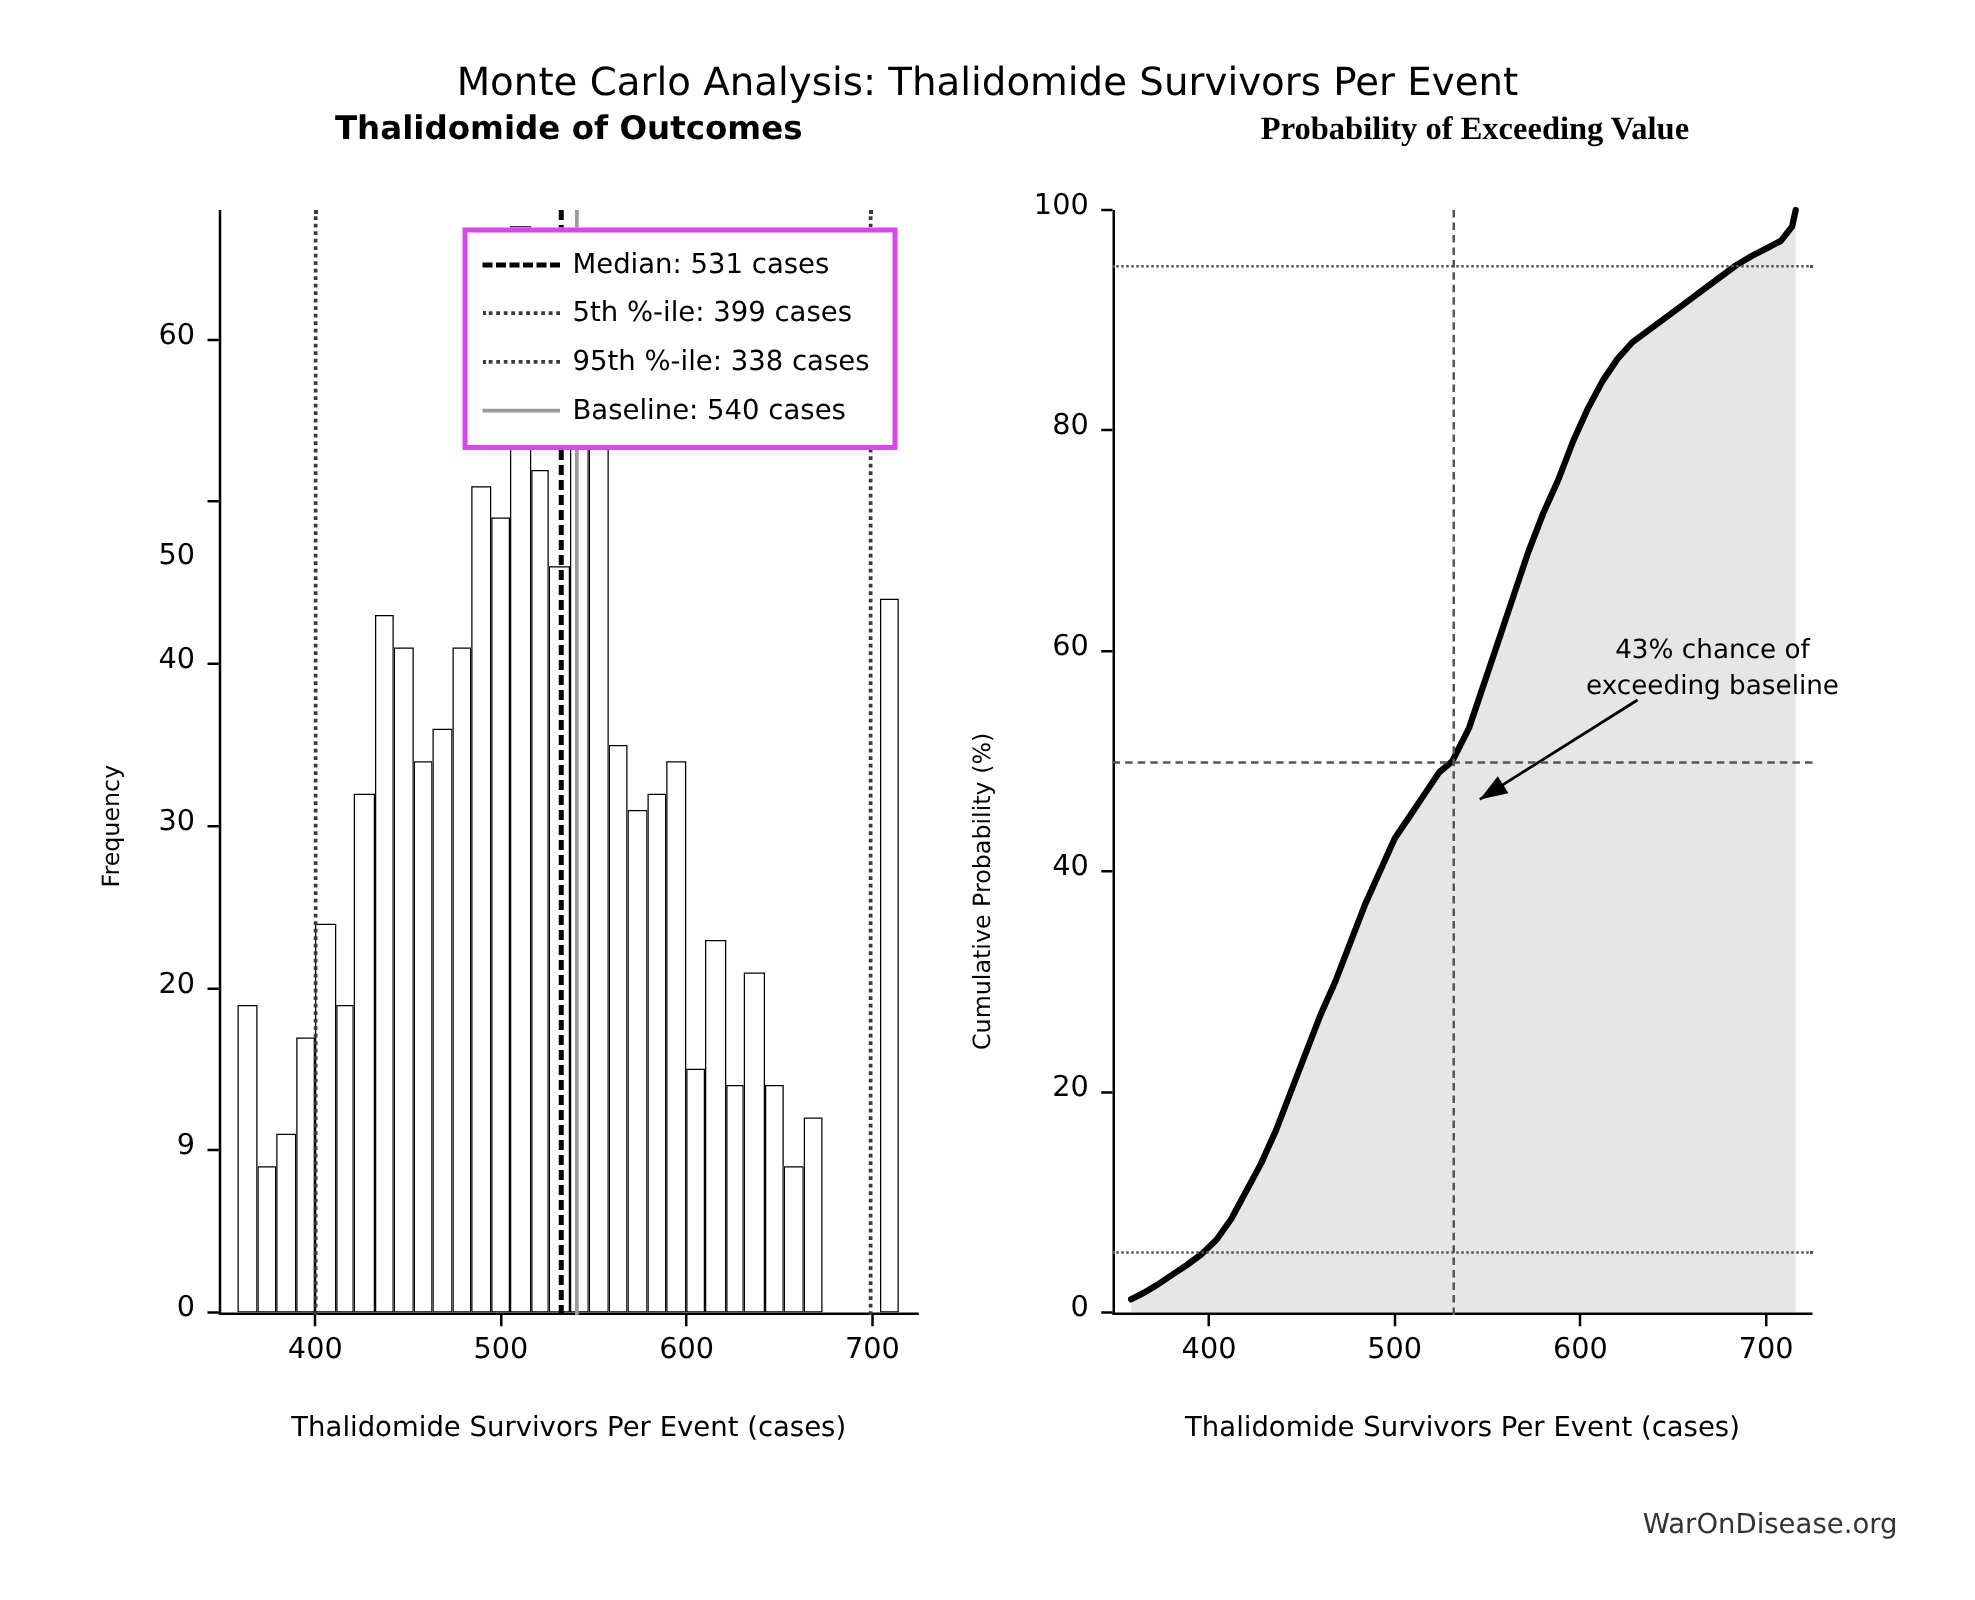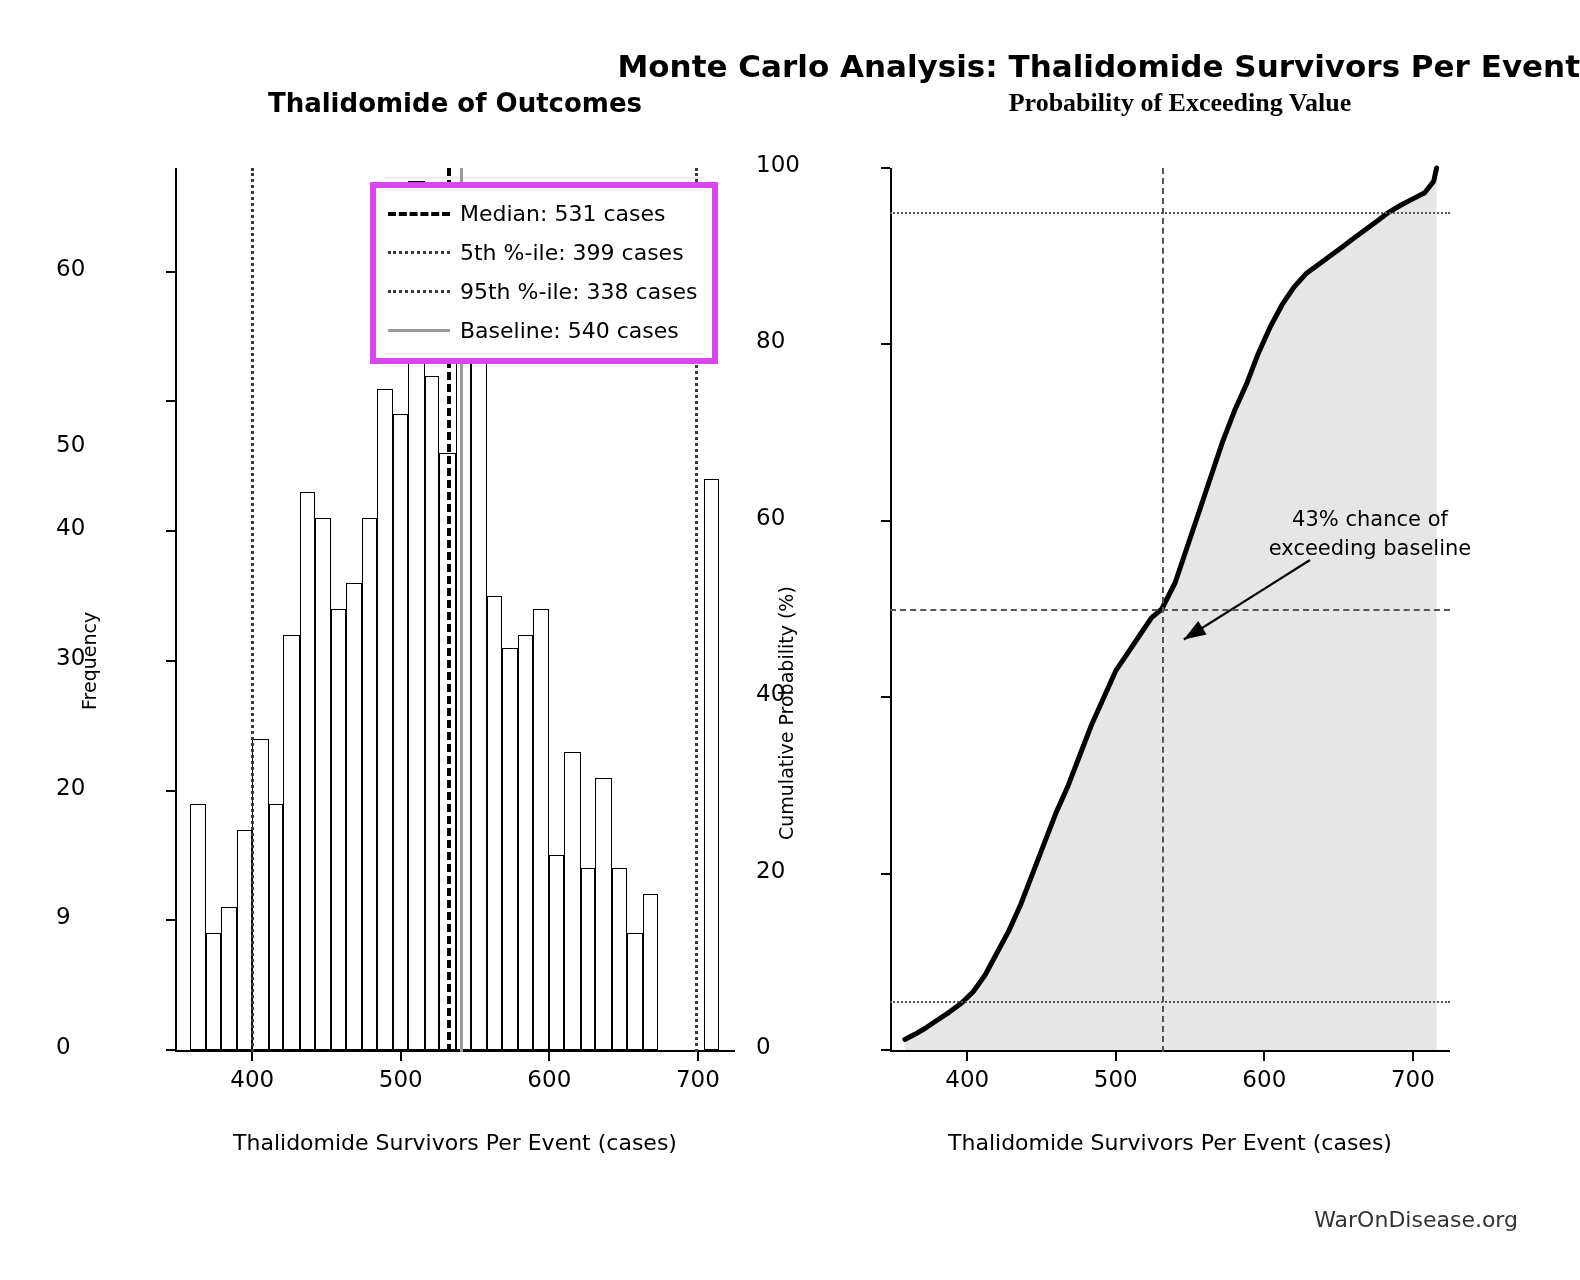--- a/index.html
+++ b/index.html
@@ -19,23 +19,23 @@
     position: absolute;
     left: 0; top: 0;
     width: 1580px;
     height: 1280px;
   }
   .suptitle {
     position: absolute;
     left: 0;
     top: 48px;
     width: 1580px;
-    text-align: right;
+    text-align: center;
     font-size: 31px;
-    font-weight: bold;
+    font-weight: normal;
     letter-spacing: 0px;
   }
   .panel-title {
     position: absolute;
     font-size: 26px;
     font-weight: bold;
     text-align: center;
   }
   #title-left {
     left: 175px;
@@ -60,21 +60,21 @@
   }
   .tick-label {
     position: absolute;
     font-size: 23px;
     text-align: center;
     white-space: nowrap;
   }
   .tick-label-y {
     position: absolute;
     font-size: 23px;
-    text-align: left;
+    text-align: right;
     white-space: nowrap;
   }
   .spine {
     position: absolute;
     background: #000000;
   }
   .tickmark {
     position: absolute;
     background: #000000;
   }
@@ -95,21 +95,21 @@
     border-left: 3px dotted #3a3a3a;
   }
   .vline-solid {
     position: absolute;
     width: 0;
     border-left: 3px solid #9a9a9a;
   }
   .legend-box {
     position: absolute;
     background: #ffffff;
-    border: 6px solid #d946ef;
+    border: 4px solid #d946ef;
     padding: 6px 12px 8px 12px;
     box-sizing: border-box;
   }
   .legend-row {
     display: flex;
     align-items: center;
     height: 39px;
   }
   .legend-swatch {
     width: 62px;

